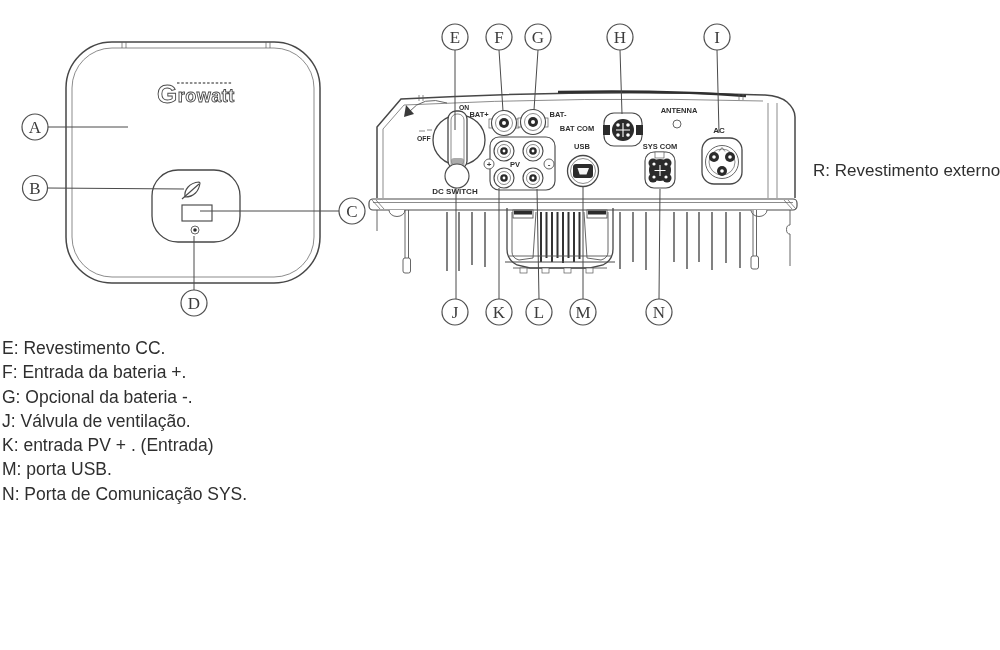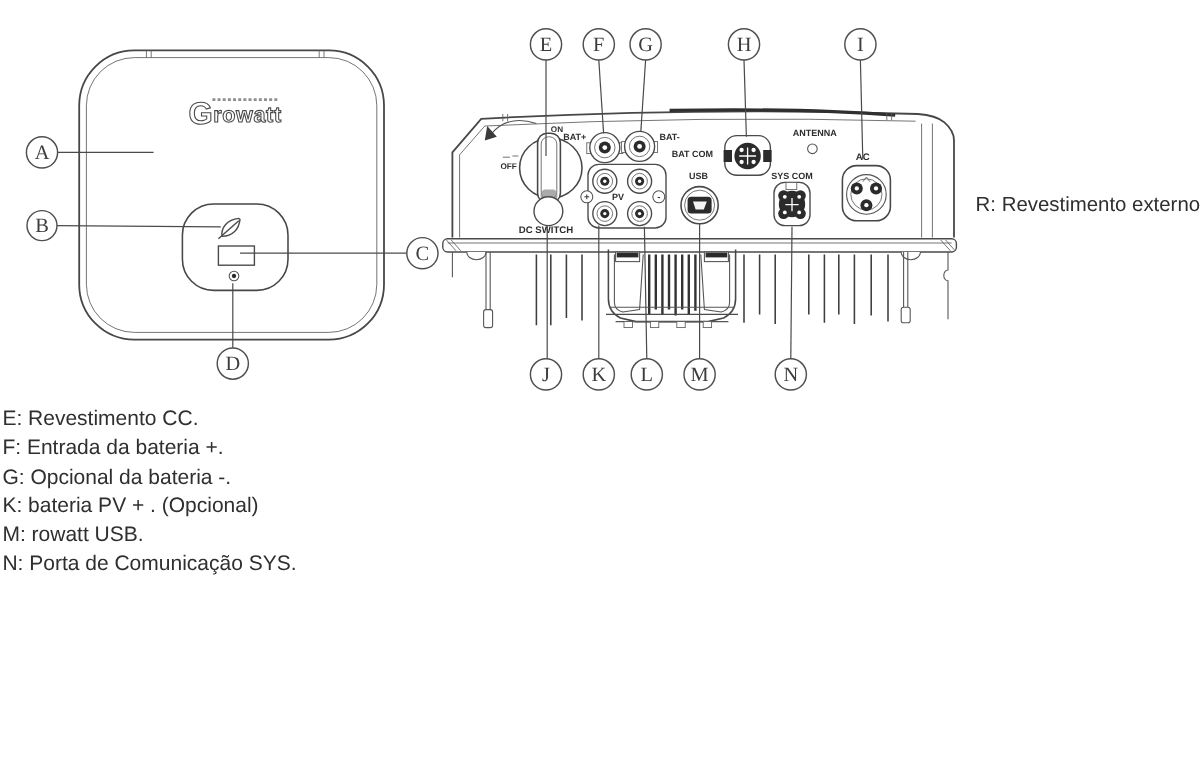--- a/index.html
+++ b/index.html
@@ -302,18 +302,19 @@
         </g>
   </g>
 </svg>
 
 <div class="side-note">R: Revestimento externo.</div>
 
 <div class="legend">
   <div>E: Revestimento CC.</div>
   <div>F: Entrada da bateria +.</div>
   <div>G: Opcional da bateria -.</div>
-  <div>K: bateria PV + . (Opcional)</div>
-  <div>M: rowatt USB.</div>
+  <div>J: Válvula de ventilação.</div>
+  <div>K: entrada PV + . (Entrada)</div>
+  <div>M: porta USB.</div>
   <div>N: Porta de Comunicação SYS.</div>
 </div>
 
 </div>
 
 </body></html>

